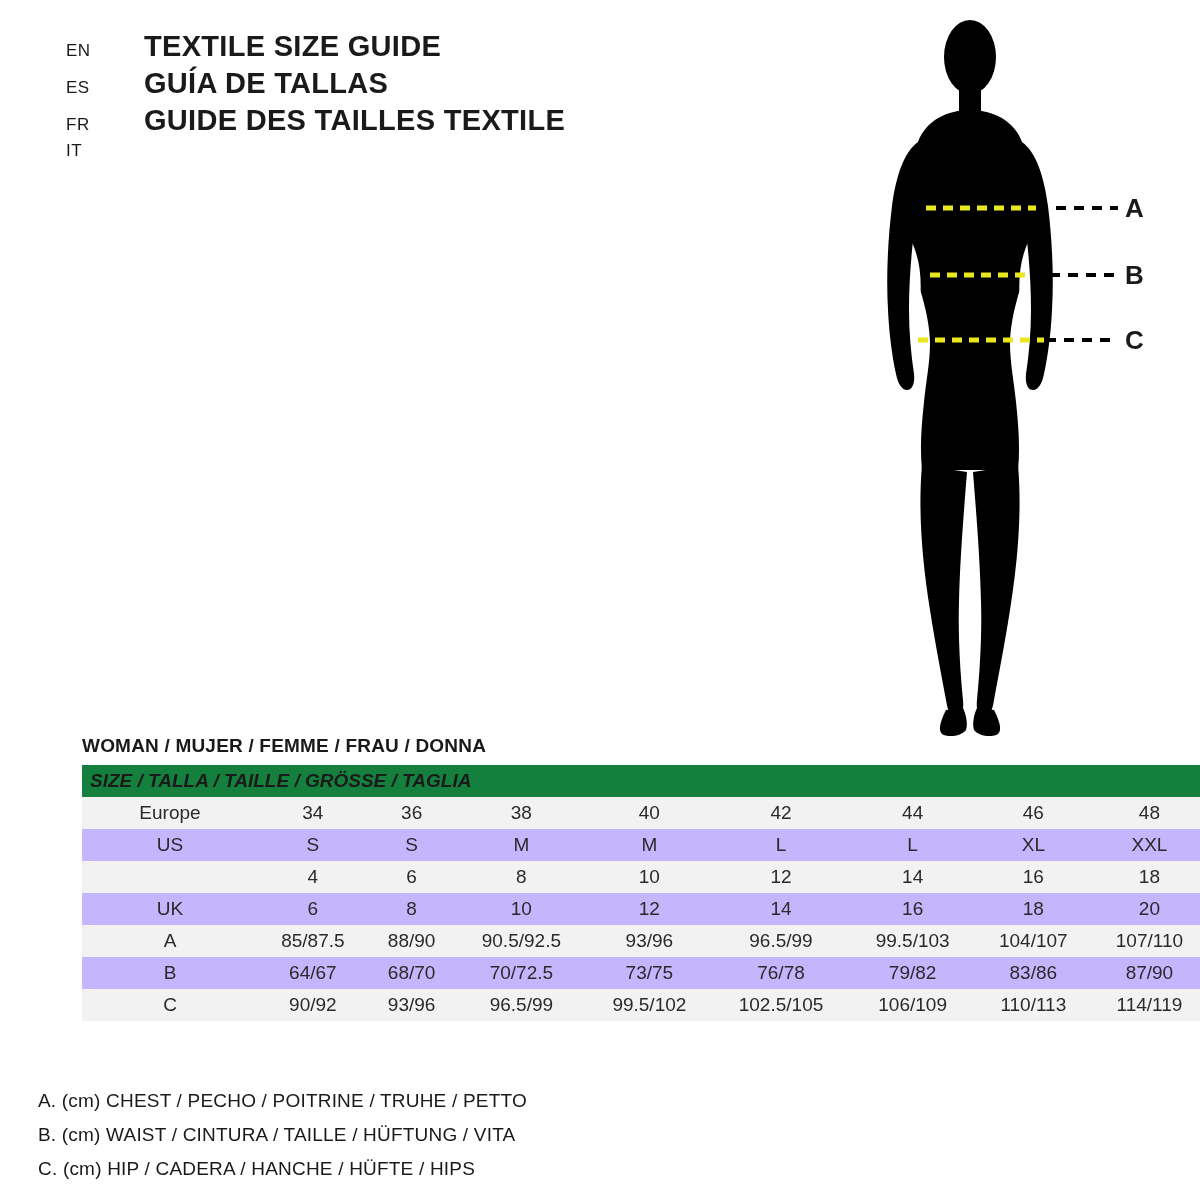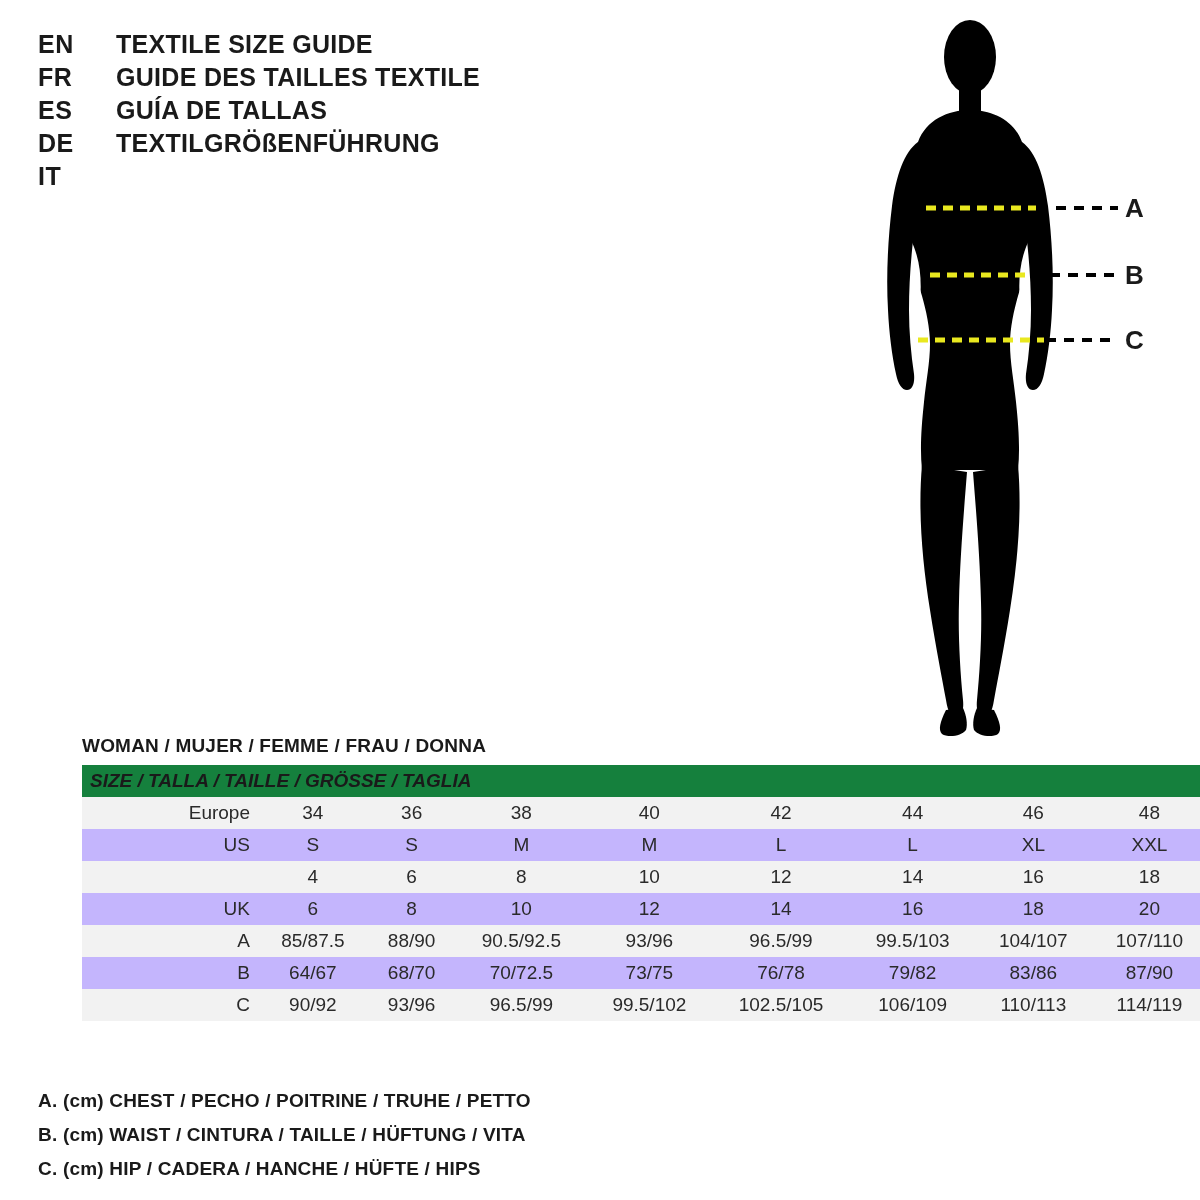--- a/index.html
+++ b/index.html
@@ -24,27 +24,28 @@
     width: 520px;
   }
   .title-row {
     display: flex;
     align-items: baseline;
     margin-bottom: 4px;
   }
   .title-lang {
     width: 78px;
     flex: 0 0 78px;
-    font-size: 25px;
-    font-weight: bold;
+    font-size: 17px;
+    font-weight: normal;
     letter-spacing: 0.5px;
     color: #1a1a1a;
+    margin-left: 28px;
   }
   .title-text {
-    font-size: 25px;
+    font-size: 29px;
     font-weight: bold;
     letter-spacing: 0.3px;
     color: #1a1a1a;
     white-space: nowrap;
     text-align: center;
   }
 
   
   #figure-area {
     position: absolute;
@@ -92,60 +93,56 @@
     color: #1a1a1a;
     padding: 5px 8px;
     text-align: left;
   }
   table td {
     padding: 5px 8px;
     text-align: center;
     white-space: nowrap;
   }
   table td.rowlabel {
-    text-align: right;
+    text-align: center;
     width: 160px;
   }
   tr.band-light { background: #f2f2f2; }
   tr.band-dark  { background: #c4b5fd; }
 
   
   #footnotes {
     position: absolute;
     left: 38px;
     top: 1090px;
     width: 800px;
   }
   .footnote {
     font-size: 19px;
-    font-weight: bold;
+    font-weight: normal;
     color: #1a1a1a;
     margin-bottom: 12px;
     letter-spacing: 0.2px;
   }
 </style>
 </head>
 <body>
 
 <div id="title-block">
   <div class="title-row">
     <span class="title-lang">EN</span>
     <span class="title-text">TEXTILE SIZE GUIDE</span>
   </div>
   <div class="title-row">
-    <span class="title-lang">FR</span>
-    <span class="title-text">GUIDE DES TAILLES TEXTILE</span>
-  </div>
-  <div class="title-row">
     <span class="title-lang">ES</span>
     <span class="title-text">GUÍA DE TALLAS</span>
   </div>
   <div class="title-row">
-    <span class="title-lang">DE</span>
-    <span class="title-text">TEXTILGRÖßENFÜHRUNG</span>
+    <span class="title-lang">FR</span>
+    <span class="title-text">GUIDE DES TAILLES TEXTILE</span>
   </div>
   <div class="title-row">
     <span class="title-lang">IT</span>
   </div>
 </div>
 
 <div id="figure-area">
   <svg id="figure-svg" width="330" height="740" viewBox="0 0 330 740">
     <g fill="#000000">
 

